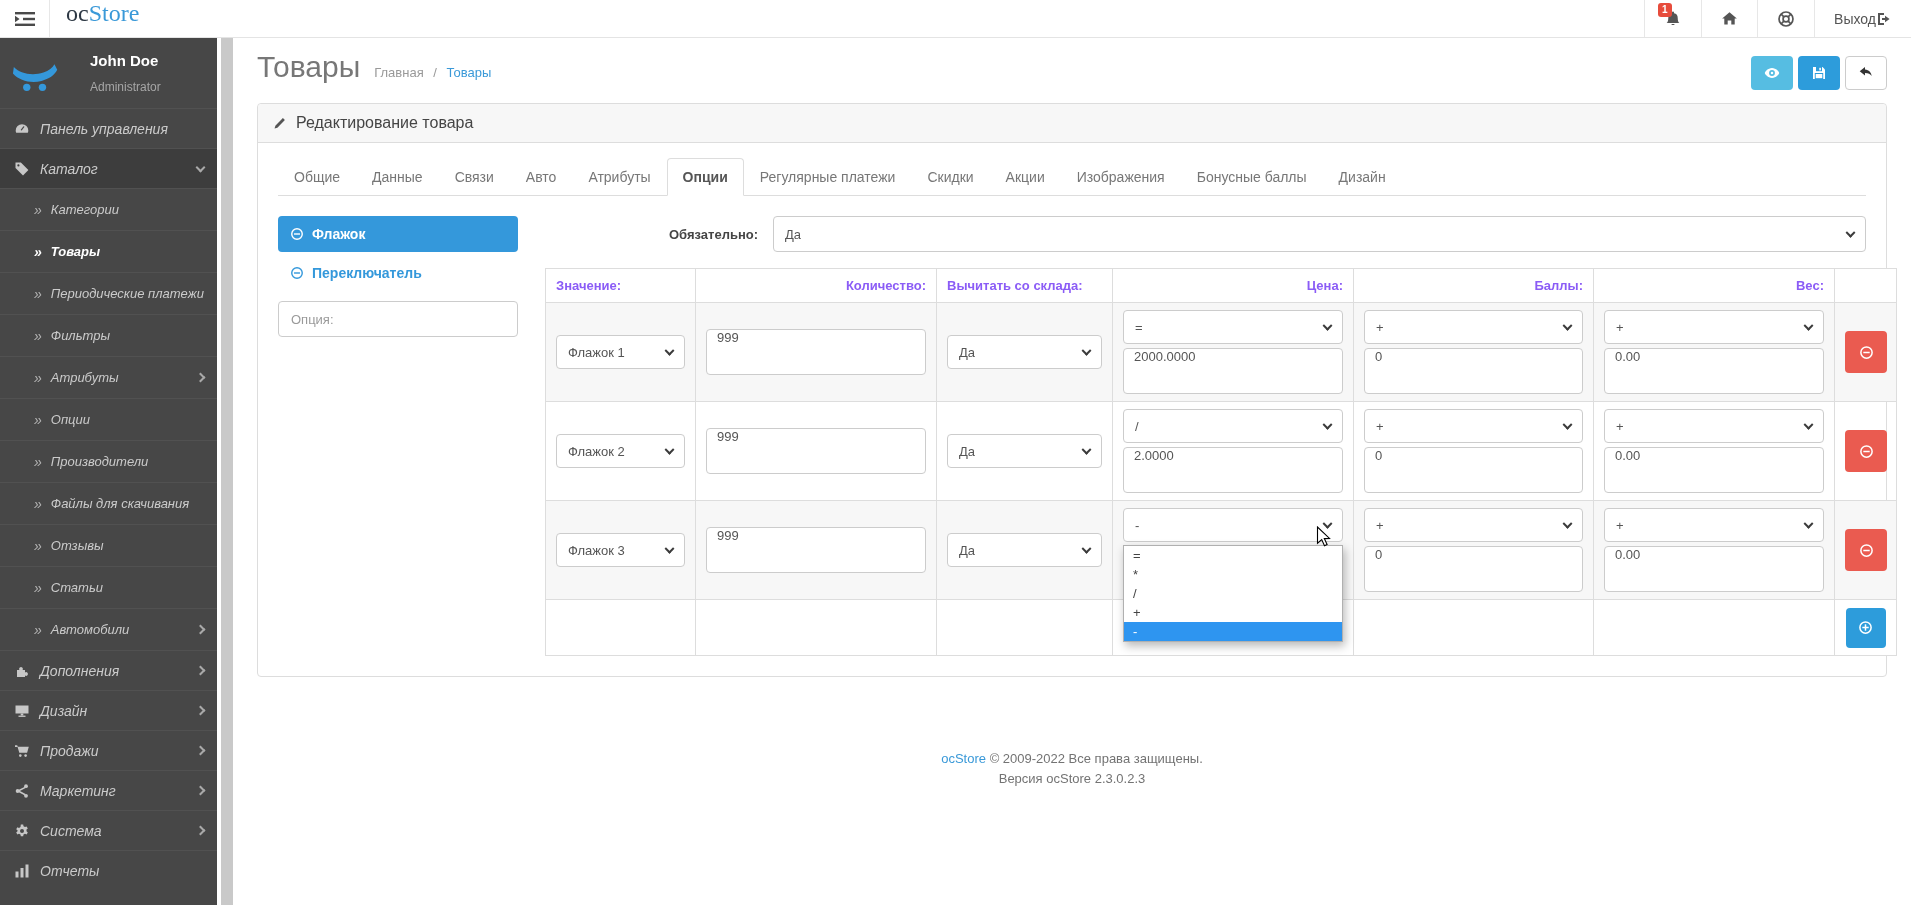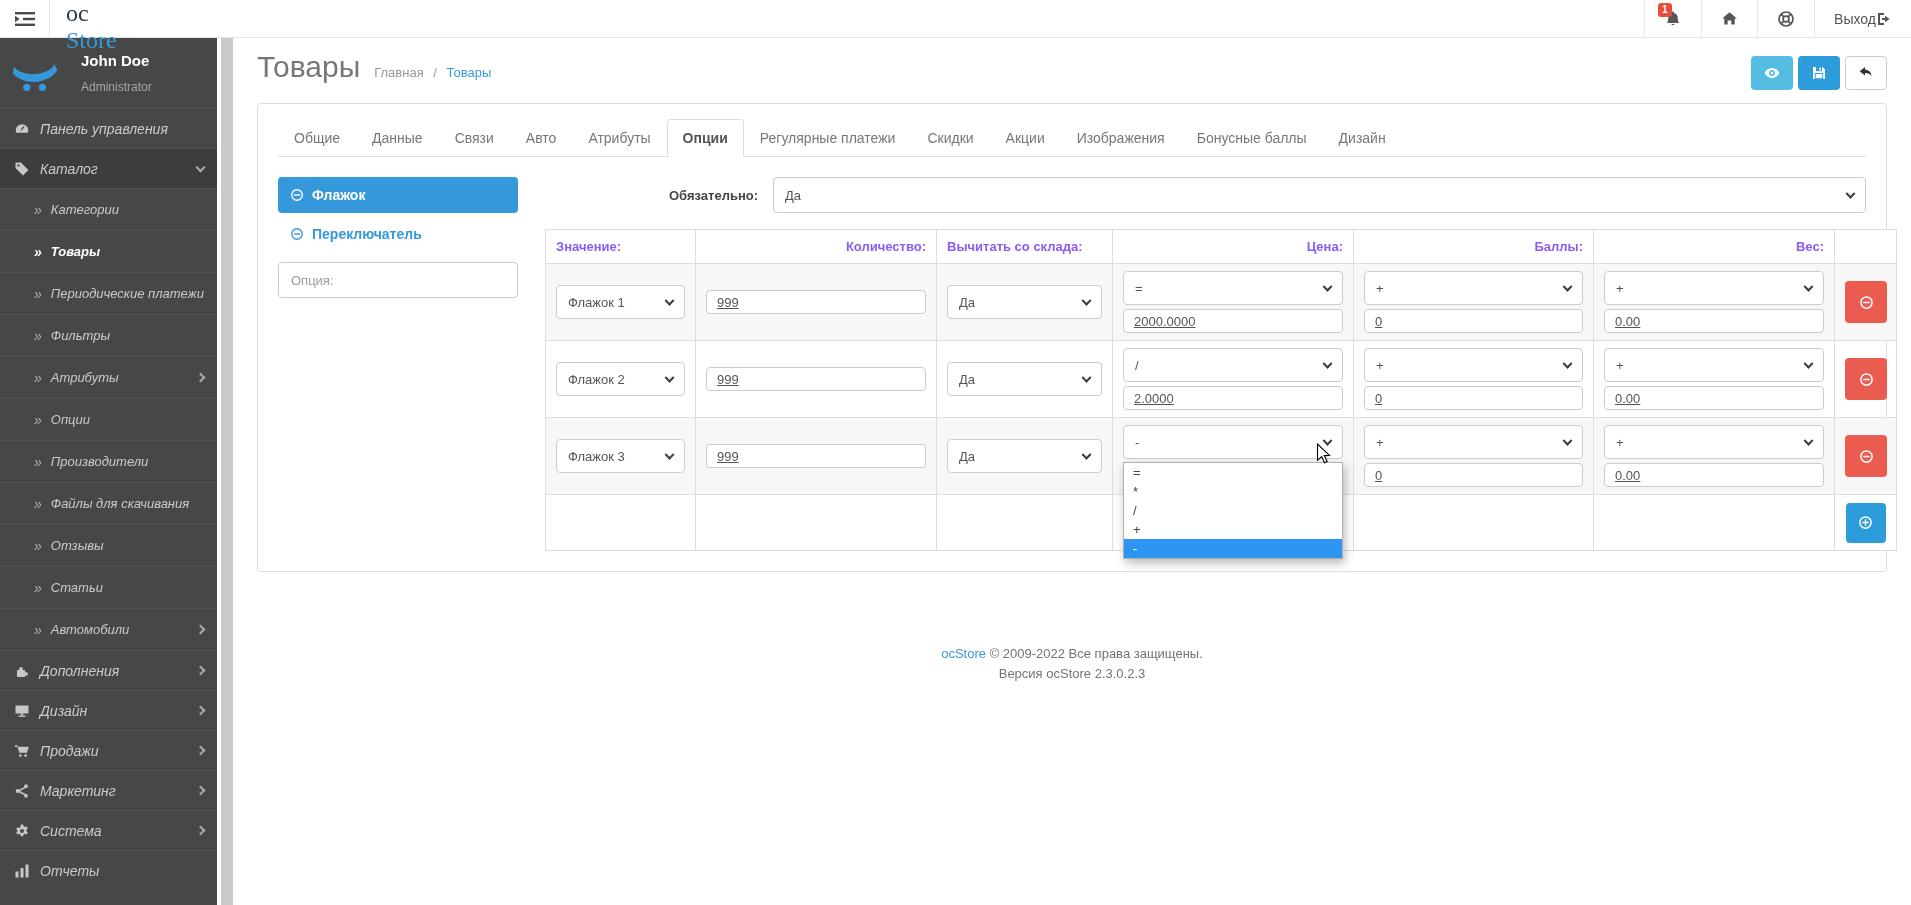--- a/index.html
+++ b/index.html
@@ -4,32 +4,32 @@
 <style>
   * { margin:0; padding:0; box-sizing:border-box; }
   html,body { width:1911px; height:905px; }
   body { position:relative; overflow:hidden; background:#fff;
          font-family:"Liberation Sans", sans-serif; font-size:13px; color:#555; }
 
   
   .topbar { position:absolute; top:0; left:0; width:1911px; height:38px; background:#fff;
             border-bottom:1px solid #e4e4e4; display:flex; align-items:stretch; z-index:50; }
   .burger { width:50px; border-right:1px solid #e7e7e7; display:flex; align-items:center; justify-content:center; cursor:pointer; }
-  .logo { display:flex; align-items:baseline; padding:0 16px; font-family:"Liberation Serif", serif; font-size:24px;flex-direction:column; }
+  .logo { display:flex; align-items:baseline; padding:0 16px; font-family:"Liberation Serif", serif; font-size:24px; }
   .logo .p1 { color:#2d3844; }
   .logo .p2 { color:#3a99d8; }
   .topbar-right { margin-left:auto; display:flex; align-items:stretch; }
   .tb-item { display:flex; align-items:center; padding:0 19px; border-left:1px solid #e7e7e7; position:relative; cursor:pointer; }
   .badge { position:absolute; top:3px; left:13px; background:#e74c3c; color:#fff; font-size:10px; font-weight:bold;
            padding:1px 4px; border-radius:3px; line-height:1.2; }
   .logout { gap:0; color:#555; font-size:14px; }
 
   
   .sidebar { position:absolute; top:38px; left:0; width:217px; height:867px; background:#474747; overflow:hidden; }
-  .user-panel { display:flex; align-items:center; gap:21px; height:70px; padding:0 12px; }
+  .user-panel { display:flex; align-items:center; gap:30px; height:70px; padding:0 12px; }
   .user-name { color:#fff; font-size:15px; font-weight:bold; }
   .user-role { color:#a6a6a6; font-size:12px; margin-top:11px; }
   .menu { list-style:none; }
   .menu-item { display:flex; align-items:center; gap:10px; height:40px; padding:0 13px; color:#cbcbcb;
                font-size:14px; border-top:1px solid #515151; cursor:pointer;font-style:italic; }
   .menu-item.open { background:#3d3d3d; }
   .mi-icon { width:17px; display:flex; justify-content:center; }
   .sub-item { height:42px; padding-left:34px; font-size:13px; gap:9px; }
   .sub-item .dc { color:#b3b3b3; font-size:14px; }
   .sub-item.active { color:#fff; font-weight:bold; }
@@ -79,22 +79,22 @@
   .opt-input::placeholder { color:#9a9a9a; }
 
   .form-col { flex:1; min-width:0; }
   .req-row { display:flex; align-items:center; margin-bottom:16px; }
   .req-label { width:228px; text-align:right; padding-right:15px; font-weight:bold; color:#454545; font-size:13px; }
   .sel { position:relative; height:34px; border:1px solid #ccc; border-radius:4px; background:#fff; display:flex;
          align-items:center; padding:0 26px 0 11px; font-size:13px; color:#555; cursor:pointer; width:100%; }
   .sel.h36 { height:36px; flex:1; }
   .sel .schev { position:absolute; right:11px; top:50%; width:7px; height:7px; border-right:2px solid #3b3b3b;
                 border-bottom:2px solid #3b3b3b; transform:translateY(-68%) rotate(45deg); }
-  .inp { height:24px; border:1px solid #ccc; border-radius:4px; background:#fff; display:flex; align-items:center;
-         padding:0 10px; font-size:13px; color:#555; width:100%;text-decoration:underline; }
+  .inp { height:46px; border:1px solid #ccc; border-radius:4px; background:#fff; display:flex; 
+         padding:0 10px; font-size:13px; color:#555; width:100%; }
   .stack .sel { margin-bottom:4px; }
 
   table.vals { width:100%; border-collapse:collapse; table-layout:fixed; }
   .vals th, .vals td { border:1px solid #ddd; }
   .vals th { padding:9px 10px; font-size:13px; color:#8b5cf6; text-align:left; background:#fff; }
   .vals th.r { text-align:right; }
   .vals td { padding:7px 10px; vertical-align:middle; }
   .vals tbody tr.striped td { background:#f7f7f7; }
   .vals tfoot td { height:56px; background:#fff; }
 
@@ -340,20 +340,26 @@
       </div>
       <div class="btn btn-back">
         <svg viewBox="0 0 16 16" width="16" height="16" fill="#333">
             <path d="M7 4.6V2L1.7 6.3 7 10.5V7.9c3.4 0 5.3 1 6.7 3.2C13.2 7.5 11 5 7 4.6z"></path>
           </svg>
       </div>
     </div>
   </div>
 
   <div class="panel">
+    <div class="panel-heading">
+      <svg viewBox="0 0 16 16" width="14" height="14" fill="#555">
+          <path d="M1.8 14.2l.9-3.2 8.6-8.6 2.3 2.3-8.6 8.6z"></path>
+        </svg>
+      <span>Редактирование товара</span>
+    </div>
     <div class="panel-body">
 
       <ul class="nav-tabs">
         <li>
             <span class="tab">Общие</span>
           </li>
         <li>
             <span class="tab">Данные</span>
           </li>
         <li>

